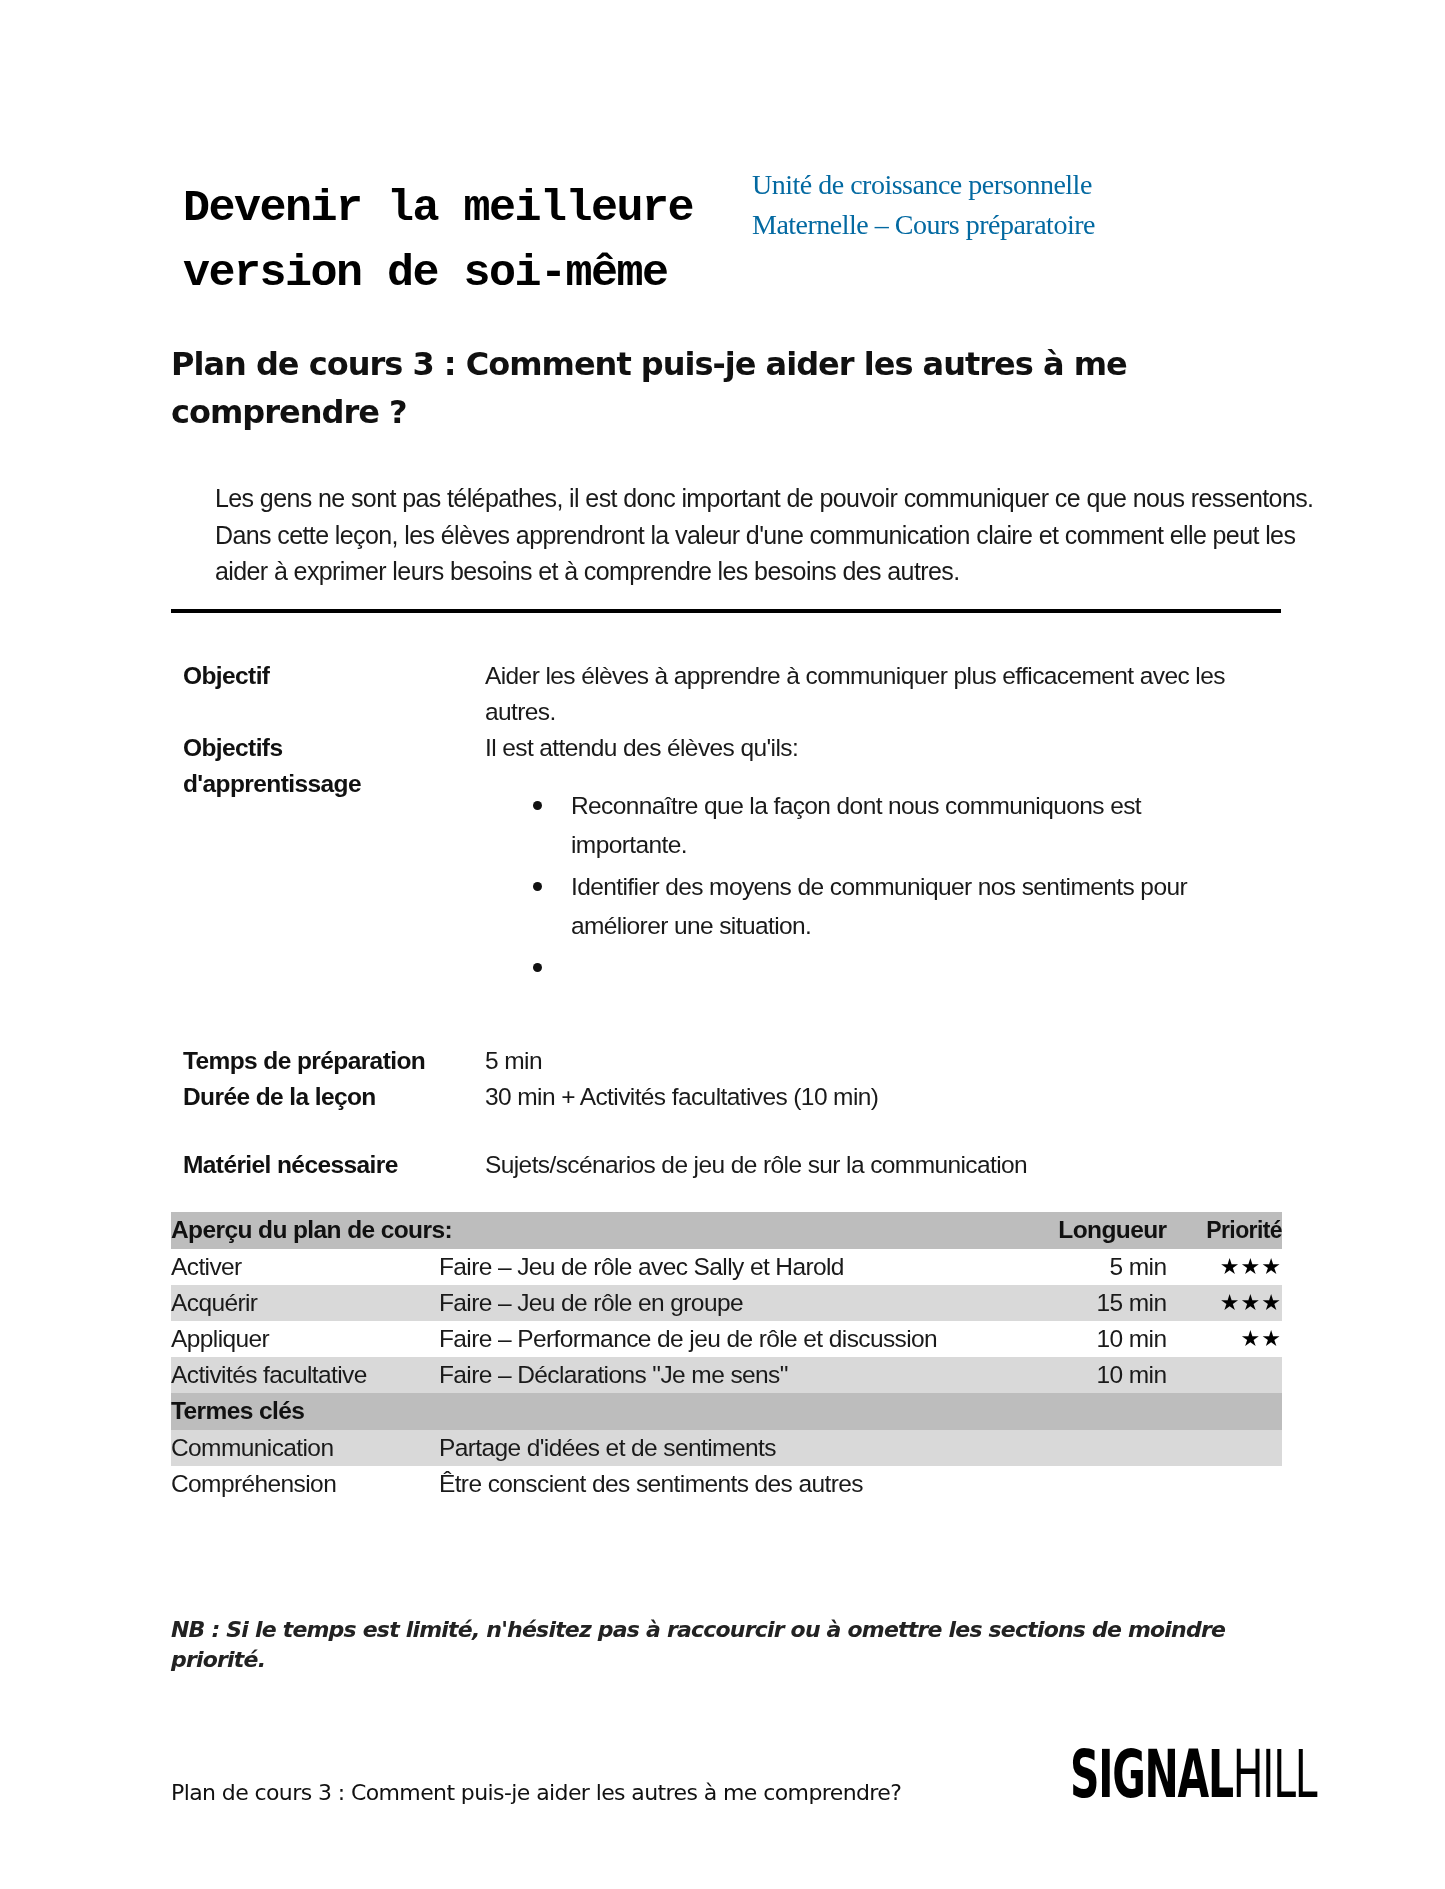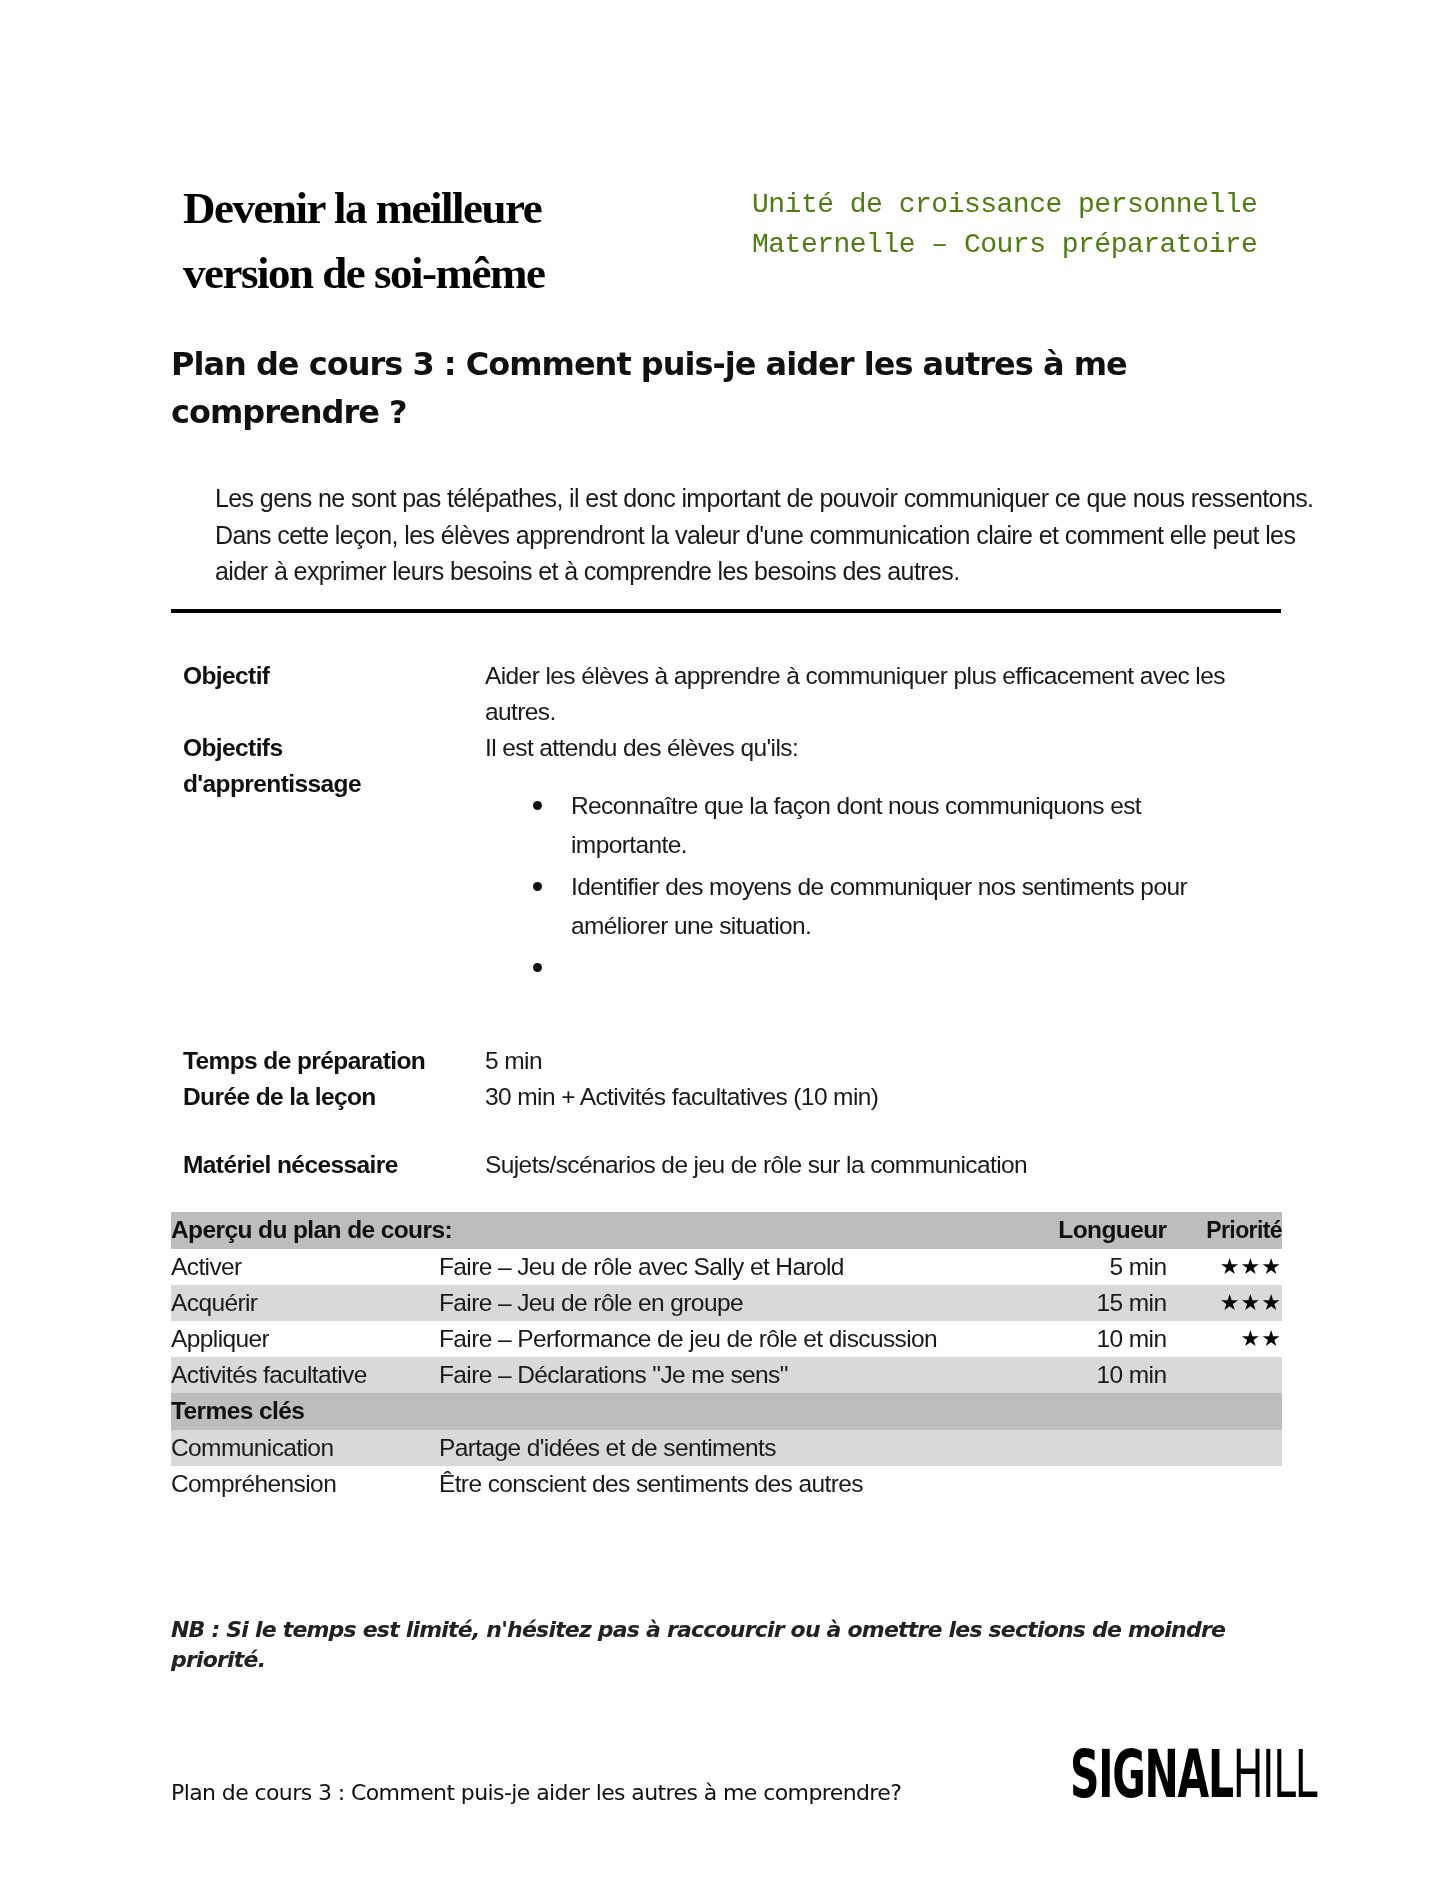--- a/index.html
+++ b/index.html
@@ -1,19 +1,19 @@
 <!DOCTYPE html>
 <html><head>
 <meta charset="utf-8">
 <style>
   html, body { margin:0; padding:0; background:#ffffff; }
   body { width:1445px; height:1889px; position:relative; overflow:hidden; color:#111; }
   .abs { position:absolute; }
-  .title { left:183px; top:176px; font-family:Liberation Serif, serif; font-weight:bold; font-size:45px; line-height:65px; letter-spacing:-1.5px; color:#000; }
-  .subtitle { left:752px; top:185px; font-family:Liberation Mono, monospace; font-weight:normal; font-size:28px; line-height:40px; color:#4d7c0f; letter-spacing:-0.5px; }
+  .title { left:183px; top:176px; font-family:Liberation Mono, monospace; font-weight:bold; font-size:45px; line-height:65px; letter-spacing:-1.5px; color:#000; }
+  .subtitle { left:752px; top:165px; font-family:Liberation Serif, serif; font-weight:normal; font-size:28px; line-height:40px; color:#0369a1; letter-spacing:-0.5px; }
   .h2 { left:171px; top:340px; width:1110px; font-family:"DejaVu Sans", sans-serif; font-weight:bold; font-size:32px; line-height:48px; letter-spacing:-1px; color:#111; }
   .intro { left:171px; top:480px; width:1120px; font-family:"Liberation Sans", sans-serif; font-size:25px; line-height:36.5px; letter-spacing:-0.6px; color:#1a1a1a;margin-left:44px; }
   .rule { left:171px; top:609px; width:1110px; height:4px; background:#000; }
   .lbl { font-family:"Liberation Sans", sans-serif; font-weight:bold; font-size:24.5px; line-height:36px; letter-spacing:-0.6px; color:#111; }
   .val { font-family:"Liberation Sans", sans-serif; font-size:24.5px; line-height:36px; letter-spacing:-0.6px; color:#1a1a1a; }
   .bullets { left:533px; top:786px; width:720px; margin:0; padding:0; list-style:none; }
   .bullets li { position:relative; padding-left:38px; margin-bottom:3px; font-family:"Liberation Sans", sans-serif; font-size:24.5px; line-height:39px; letter-spacing:-0.6px; color:#1a1a1a; }
   .bullets li .dot { position:absolute; left:0; top:15px; width:9px; height:9px; border-radius:50%; background:#111; }
   table.plan { position:absolute; left:171px; top:1212px; width:1111px; border-collapse:collapse; font-family:"Liberation Sans", sans-serif; font-size:24.5px; letter-spacing:-0.6px; color:#1a1a1a; }
   table.plan td { padding:0 0; line-height:36px; vertical-align:top; }

